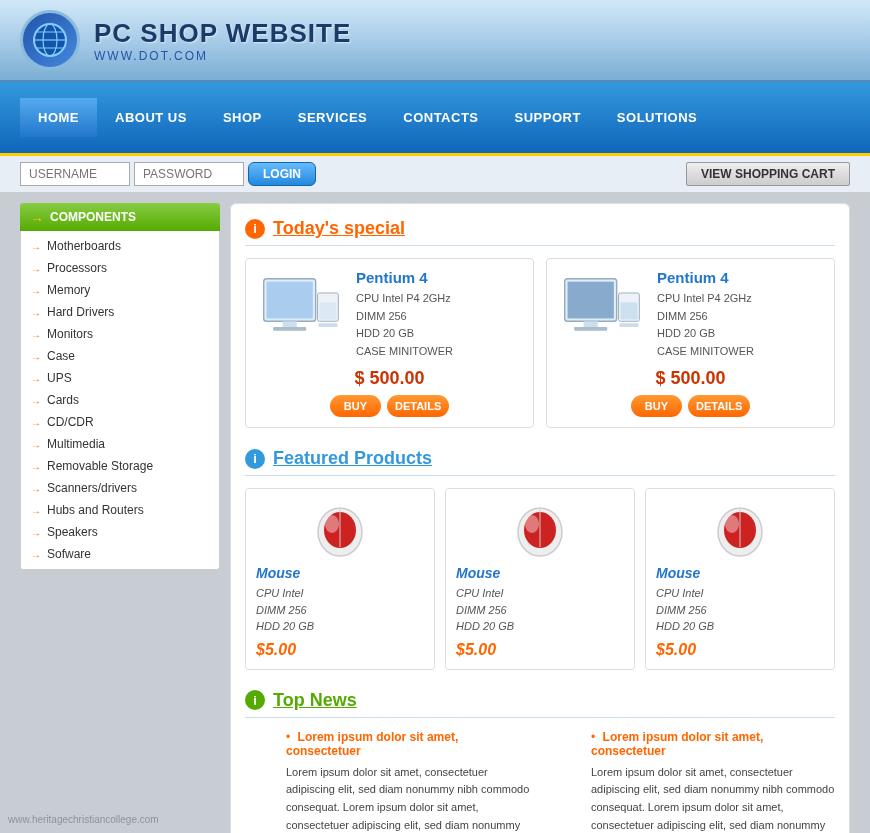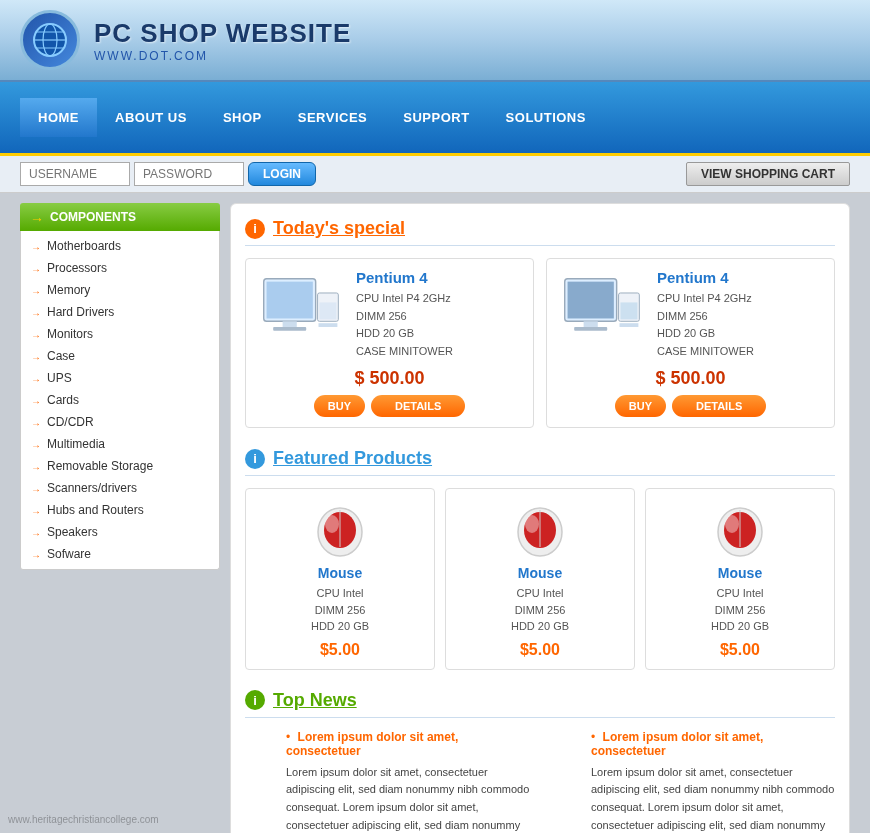--- a/index.html
+++ b/index.html
@@ -51,25 +51,25 @@
     .specials-grid { display: flex; gap: 12px; margin-bottom: 20px; }
     .special-card { flex: 1; border: 1px solid #ddd; border-radius: 4px; padding: 10px; display: flex; flex-direction: column; }
     .special-inner { display: flex; gap: 10px; }
     .special-img { width: 90px; height: 80px; display: flex; align-items: center; justify-content: center; }
     .special-info { flex: 1; }
     .product-name { color: #2277cc; font-size: 15px; font-weight: bold; margin-bottom: 4px; }
     .product-specs { color: #555; font-size: 11px; line-height: 1.6; }
     .product-price { color: #cc3300; font-size: 18px; font-weight: bold; margin: 8px 0 6px; text-align: center; }
     .btn-row { display: flex; gap: 6px; justify-content: center; }
     .btn-buy { background: linear-gradient(180deg, #ff9933 0%, #ff6600 100%); color: white; border: none; padding: 5px 14px; border-radius: 12px; font-size: 11px; font-weight: bold; cursor: pointer; }
-    .btn-details { background: linear-gradient(180deg, #ff9933 0%, #ff6600 100%); color: white; border: none; padding: 5px 24px; border-radius: 12px; font-size: 11px; font-weight: bold; cursor: pointer; }
+    .btn-details { background: linear-gradient(180deg, #ff9933 0%, #ff6600 100%); color: white; border: none; padding: 5px 8px; border-radius: 12px; font-size: 11px; font-weight: bold; cursor: pointer; }
 
     
     .featured-grid { display: flex; gap: 10px; margin-bottom: 20px; }
-    .featured-card { flex: 1; border: 1px solid #ddd; border-radius: 4px; padding: 10px; text-align: center; }
+    .featured-card { flex: 1; border: 1px solid #ddd; border-radius: 4px; padding: 10px; text-align: left; font-style: italic; }
     .featured-img { width: 70px; height: 60px; margin: 0 auto 6px; display: flex; align-items: center; justify-content: center; }
     .featured-name { color: #2277cc; font-size: 14px; font-weight: bold; margin-bottom: 4px; }
     .featured-specs { color: #555; font-size: 11px; line-height: 1.5; margin-bottom: 6px; }
     .featured-price { color: #ff6600; font-size: 16px; font-weight: bold; }
 
     
     .news-grid { display: flex; gap: 20px; }
     .news-item { flex: 1; margin-left: 41px; }
     .news-title-link { color: #ff6600; font-weight: bold; font-size: 12px; }
     .news-bullet { color: #ff6600; margin-right: 4px; }
@@ -99,20 +99,21 @@
     <div class="site-title">PC SHOP WEBSITE</div>
     <div class="site-url">WWW.DOT.COM</div>
   </div>
 </div>
 
 <div class="nav">
   <div class="nav-item active">HOME</div>
   <div class="nav-item">ABOUT US</div>
   <div class="nav-item">SHOP</div>
   <div class="nav-item">SERVICES</div>
+  <div class="nav-item">CONTACTS</div>
   <div class="nav-item">SUPPORT</div>
   <div class="nav-item">SOLUTIONS</div>
 </div>
 
 <div class="login-bar">
   <div class="login-left">
     <input class="login-input" type="text" placeholder="USERNAME" style="">
     <input class="login-input" type="password" placeholder="PASSWORD" style="">
     <button class="login-btn">LOGIN</button>
   </div>

